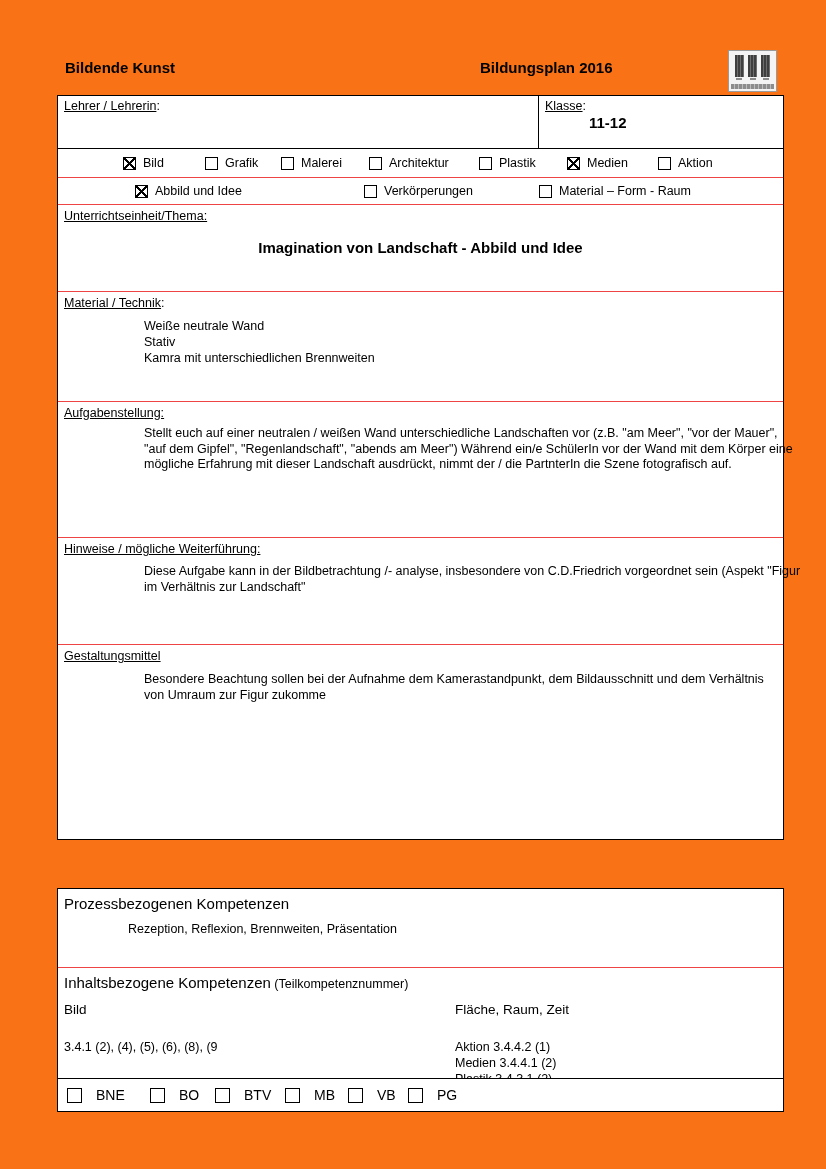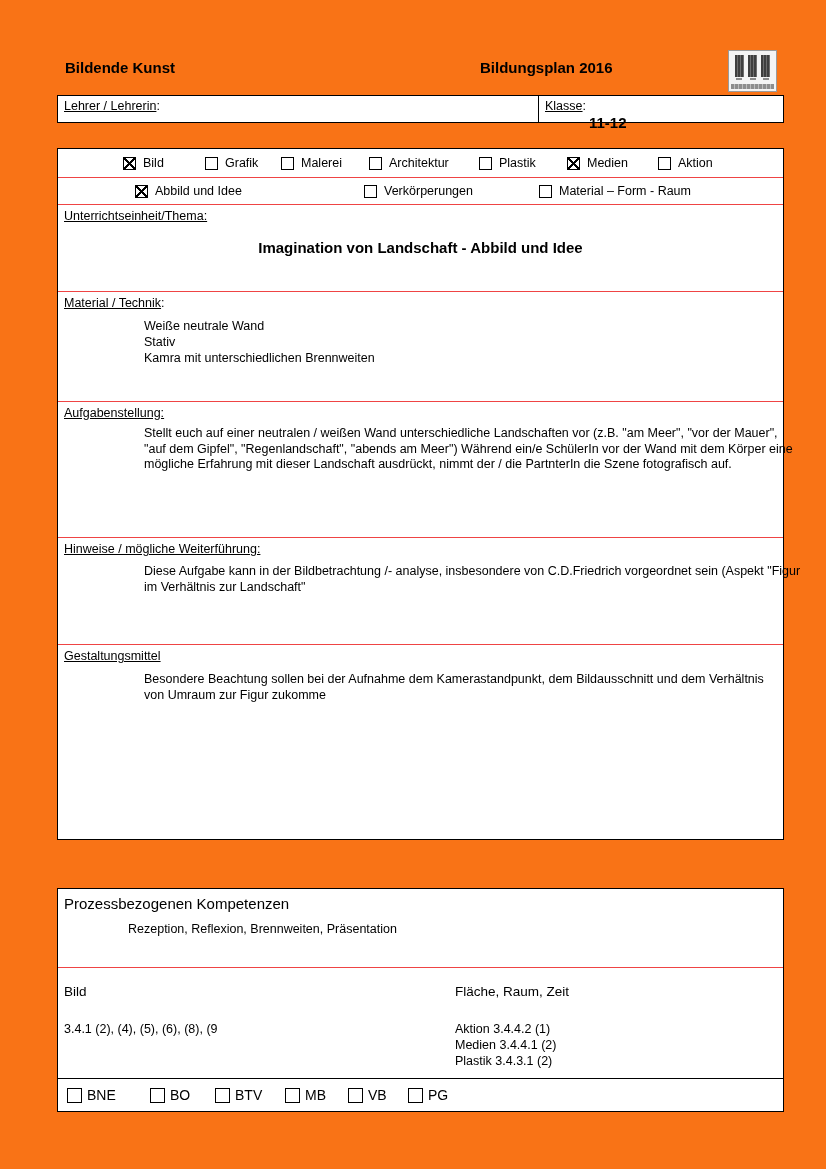--- a/index.html
+++ b/index.html
@@ -20,21 +20,21 @@
   .logo-strip { position:absolute; left:2px; right:2px; bottom:2px; height:5px; background:#8d8d8d;
                 background-image:repeating-linear-gradient(90deg,#8d8d8d 0 3px,#bdbdbd 3px 4px); }
   
   .tbl { position:absolute; left:57px; width:727px; border:1px solid #000; box-sizing:border-box; background:#fff; }
   .row { box-sizing:border-box; position:relative; }
   .row + .row { border-top:1px solid #ef4444; }
   .ulabel { text-decoration:underline; }
   .sec-lbl { font-size:12.5px; padding:4px 0 0 6px; }
   .body-text { font-size:12.5px; line-height:15.5px; margin-left:86px; }
   
-  .teacher-tbl { top:95px; height:28px; display:flex; }
+  .teacher-tbl { top:95px; height:54px; display:flex; }
   .teacher-cell { width:481px; border-right:1px solid #000; box-sizing:border-box; padding:3px 6px; font-size:12.5px; }
   .class-cell { flex:1; padding:3px 6px; font-size:12.5px; }
   .class-value { font-size:15px; font-weight:bold; margin:1px 0 0 44px; }
   
   .main-tbl { top:148px; }
   .rowA { height:28px; }
   .rowB { height:27px; }
   .rowC { height:87px; }
   .rowD { height:110px; }
   .rowE { height:136px; }
@@ -61,21 +61,21 @@
   .big-heading { font-size:15px; }
   .small-suffix { font-size:12.5px; }
   .komp-text { font-size:12.5px; margin:10px 0 0 64px; }
   .komp-cols { display:grid; grid-template-columns:391px 1fr; margin-top:10px; }
   .col-title { font-size:13.5px; }
   .col-lines { margin-top:22px; }
   .col-lines div { font-size:12.5px; line-height:16px; }
   
   .footer-tbl { top:1078px; height:34px; }
   .ftr-cb { position:absolute; top:50%; transform:translateY(-50%);
-            display:inline-flex; align-items:center; gap:5px; font-size:14px; white-space:nowrap; }
+            display:inline-flex; align-items:center; gap:14px; font-size:14px; white-space:nowrap; }
   .ftr-cb .box { width:15px; height:15px; }
 </style>
 </head>
 <body>
 
 <div class="page">
 
   <div class="hdr-left">Bildende Kunst</div>
   <div class="hdr-right">Bildungsplan 2016</div>
   <div class="logo">
@@ -184,20 +184,23 @@
   </div>
 
   <div class="tbl komp-tbl">
 
     <div class="row komp1">
       <div class="big-heading">Prozessbezogenen Kompetenzen</div>
       <div class="komp-text">Rezeption, Reflexion, Brennweiten, Präsentation</div>
     </div>
 
     <div class="row komp2">
+      <div>
+        <span class="big-heading">Inhaltsbezogene Kompetenzen</span><span class="small-suffix"> (Teilkompetenznummer)</span>
+      </div>
       <div class="komp-cols">
         <div>
           <div class="col-title">Bild</div>
           <div class="col-lines">
             <div>3.4.1 (2), (4), (5), (6), (8), (9</div>
           </div>
         </div>
         <div>
           <div class="col-title">Fläche, Raum, Zeit</div>
           <div class="col-lines">

